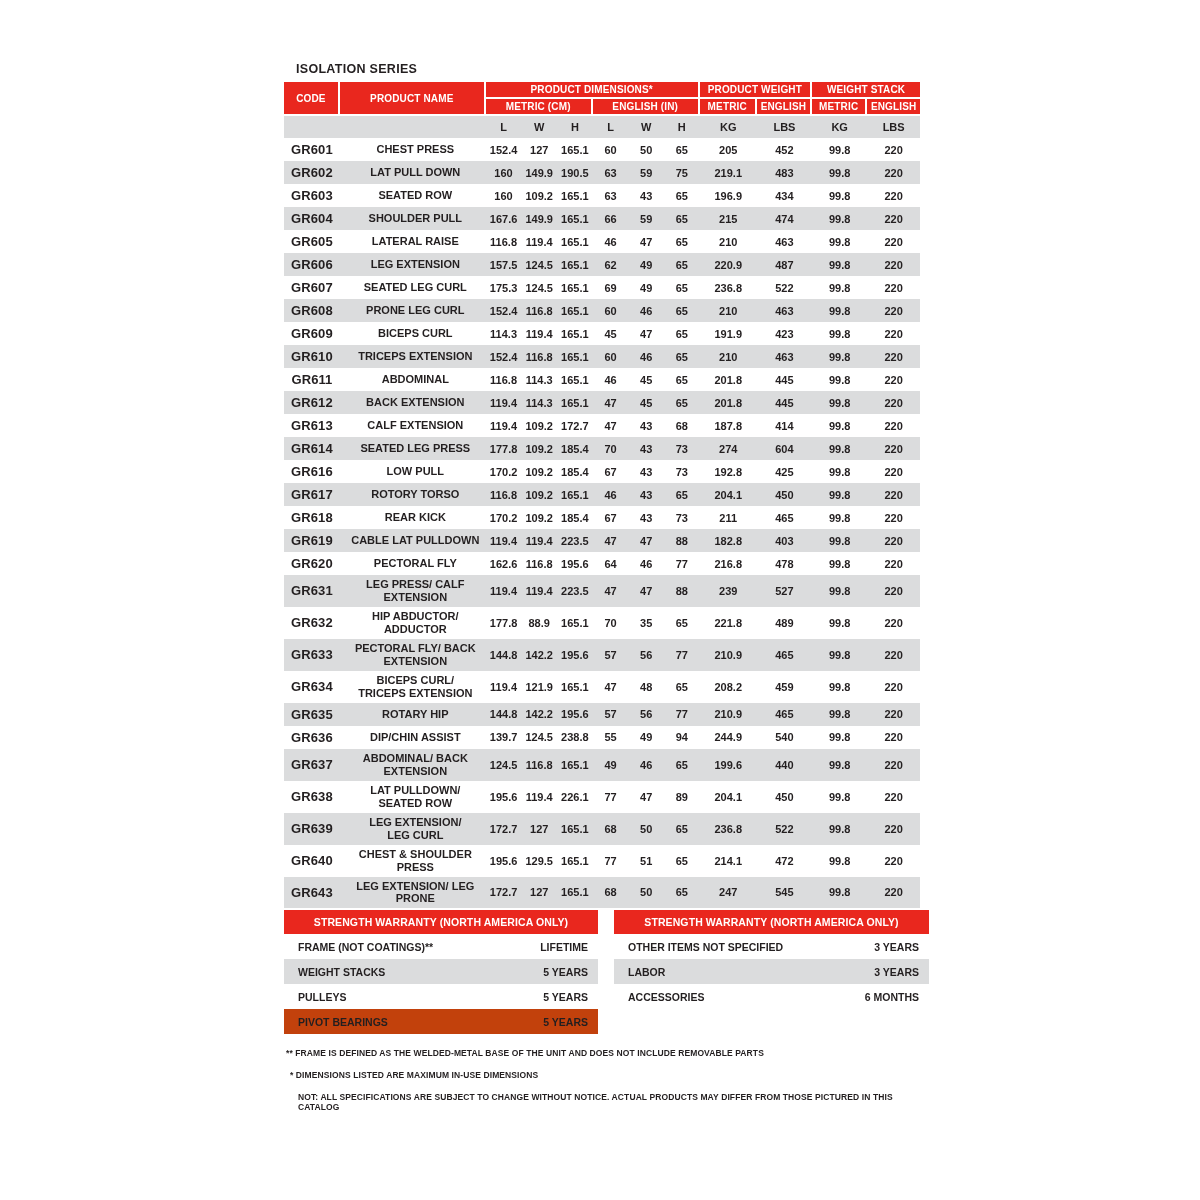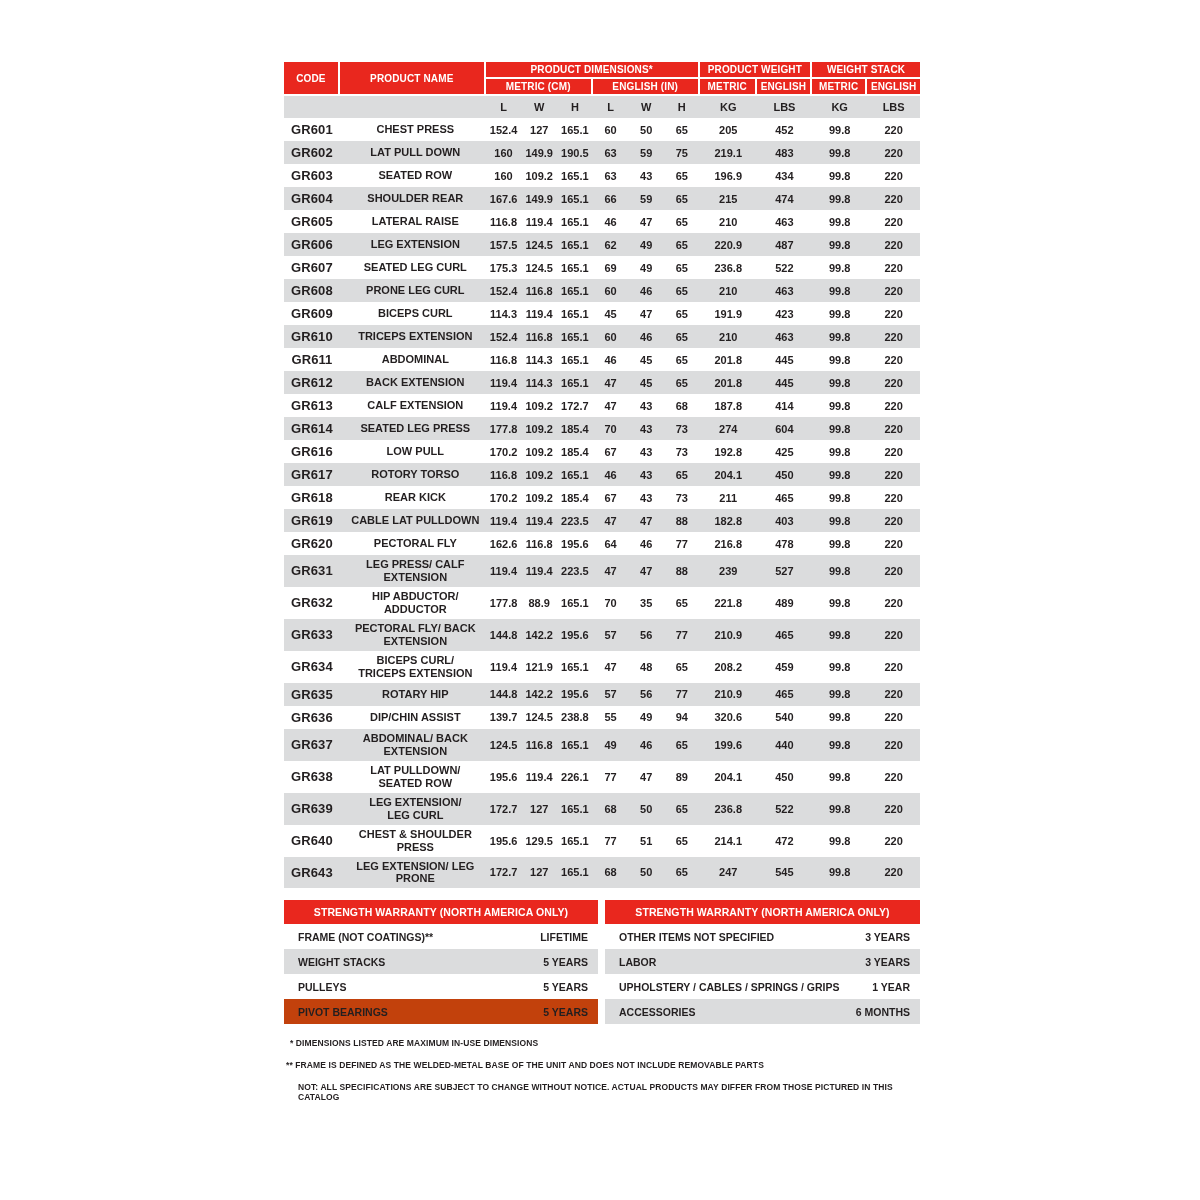--- a/index.html
+++ b/index.html
@@ -71,22 +71,22 @@
     letter-spacing: 0.1px;
   }
   tbody td.name {
     text-align: center;
     padding: 3px 2px 3px 7px;
     white-space: pre-line;
     line-height: 1.18;
   }
   .warranty-wrap {
     display: flex;
-    gap: 7px;
-    margin-top: 12px;
+    gap: 16px;
+    margin-top: 2px;
   }
   .warranty { flex: 0 0 auto; }
   .warranty.left  { width: 314px; }
   .warranty.right { width: 315px; }
   .w-banner {
     background: var(--red);
     color: #ffffff;
     font-weight: bold;
     font-size: 10.5px;
     text-align: center;
@@ -115,20 +115,21 @@
   }
   .fn1 { padding-left: 6px; }
   .fn2 { padding-left: 2px; }
   .fn3 { padding-left: 14px; }
 </style>
 </head>
 <body>
 
 <div class="content">
 
+  <div class="title">ISOLATION SERIES</div>
 
   <table class="spec">
     <colgroup>
       <col style="width:8.7%">
       <col style="width:22.7%">
       <col style="width:5.55%">
         <col style="width:5.55%">
         <col style="width:5.55%">
       <col style="width:5.55%">
         <col style="width:5.55%">
@@ -207,21 +208,21 @@
           <td class="num">63</td>
           <td class="num">43</td>
           <td class="num">65</td>
           <td class="num">196.9</td>
           <td class="num">434</td>
           <td class="num">99.8</td>
           <td class="num">220</td>
         </tr>
         <tr>
           <td class="code">GR604</td>
-          <td class="name">SHOULDER REAR</td>
+          <td class="name">SHOULDER PULL</td>
           <td class="num">167.6</td>
           <td class="num">149.9</td>
           <td class="num">165.1</td>
           <td class="num">66</td>
           <td class="num">59</td>
           <td class="num">65</td>
           <td class="num">215</td>
           <td class="num">474</td>
           <td class="num">99.8</td>
           <td class="num">220</td>
@@ -512,21 +513,21 @@
         </tr>
         <tr>
           <td class="code">GR636</td>
           <td class="name">DIP/CHIN ASSIST</td>
           <td class="num">139.7</td>
           <td class="num">124.5</td>
           <td class="num">238.8</td>
           <td class="num">55</td>
           <td class="num">49</td>
           <td class="num">94</td>
-          <td class="num">320.6</td>
+          <td class="num">244.9</td>
           <td class="num">540</td>
           <td class="num">99.8</td>
           <td class="num">220</td>
         </tr>
         <tr>
           <td class="code">GR637</td>
           <td class="name">ABDOMINAL/ BACK
 EXTENSION</td>
           <td class="num">124.5</td>
           <td class="num">116.8</td>
@@ -629,30 +630,26 @@
       <div id="warranty-right-rows">
           <div class="w-row">
             <span class="w-label">OTHER ITEMS NOT SPECIFIED</span>
             <span class="w-value">3 YEARS</span>
           </div>
           <div class="w-row">
             <span class="w-label">LABOR</span>
             <span class="w-value">3 YEARS</span>
           </div>
           <div class="w-row">
-            <span class="w-label">UPHOLSTERY / CABLES / SPRINGS / GRIPS</span>
-            <span class="w-value">1 YEAR</span>
-          </div>
-          <div class="w-row">
             <span class="w-label">ACCESSORIES</span>
             <span class="w-value">6 MONTHS</span>
           </div>
         </div>
     </div>
   </div>
 
   <div class="footnotes">
+    <div class="fn fn2">** FRAME IS DEFINED AS THE WELDED-METAL BASE OF THE UNIT AND DOES NOT INCLUDE REMOVABLE PARTS</div>
     <div class="fn fn1">* DIMENSIONS LISTED ARE MAXIMUM IN-USE DIMENSIONS</div>
-    <div class="fn fn2">** FRAME IS DEFINED AS THE WELDED-METAL BASE OF THE UNIT AND DOES NOT INCLUDE REMOVABLE PARTS</div>
     <div class="fn fn3">NOT: ALL SPECIFICATIONS ARE SUBJECT TO CHANGE WITHOUT NOTICE. ACTUAL PRODUCTS MAY DIFFER FROM THOSE PICTURED IN THIS CATALOG</div>
   </div>
 
 </div>
 
 </body></html>

